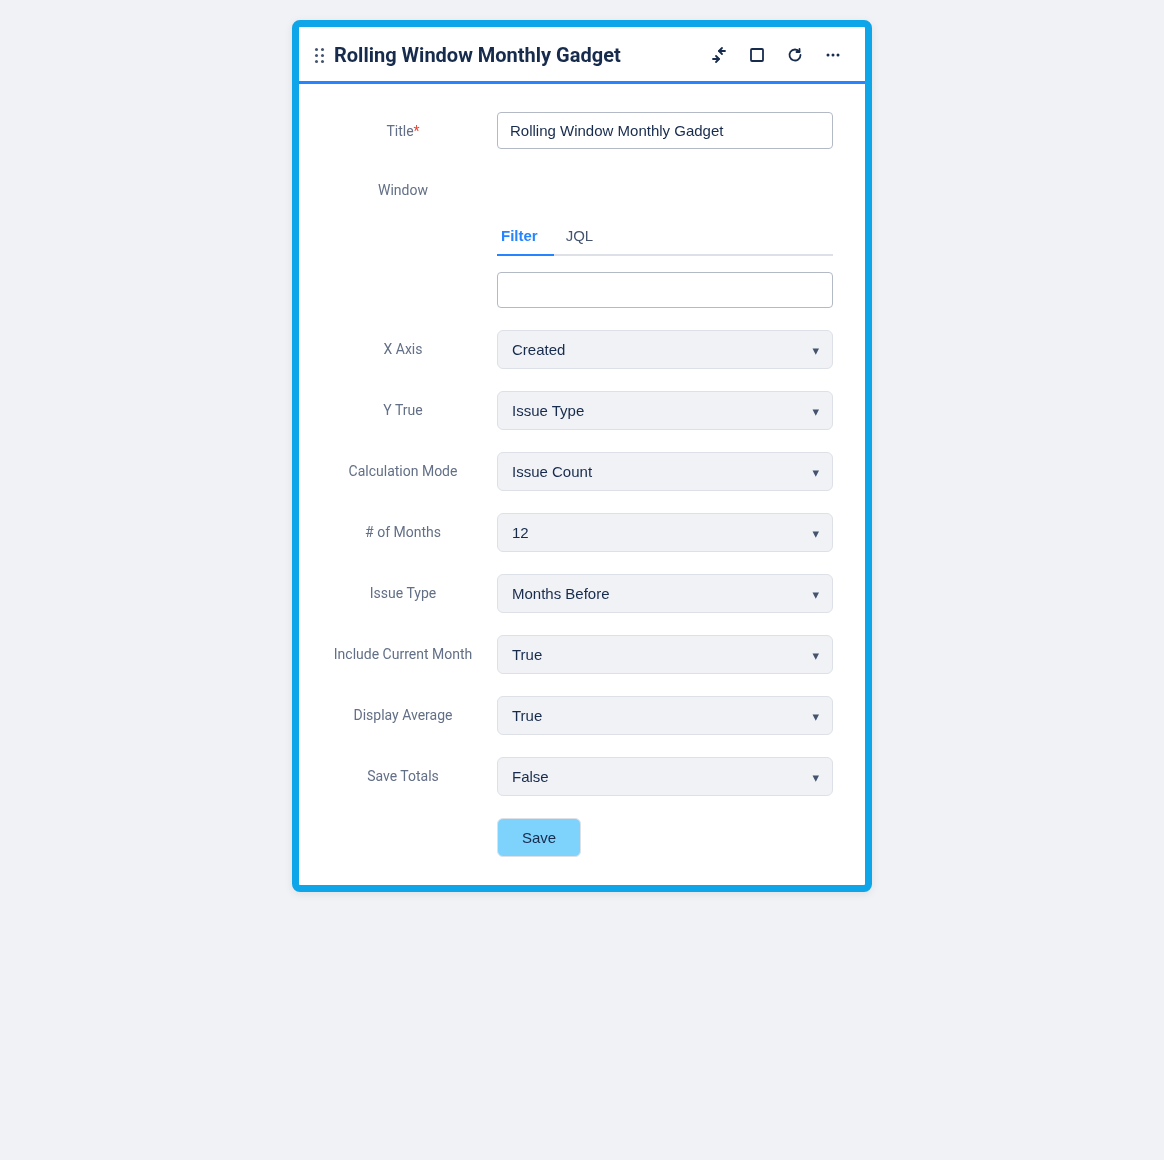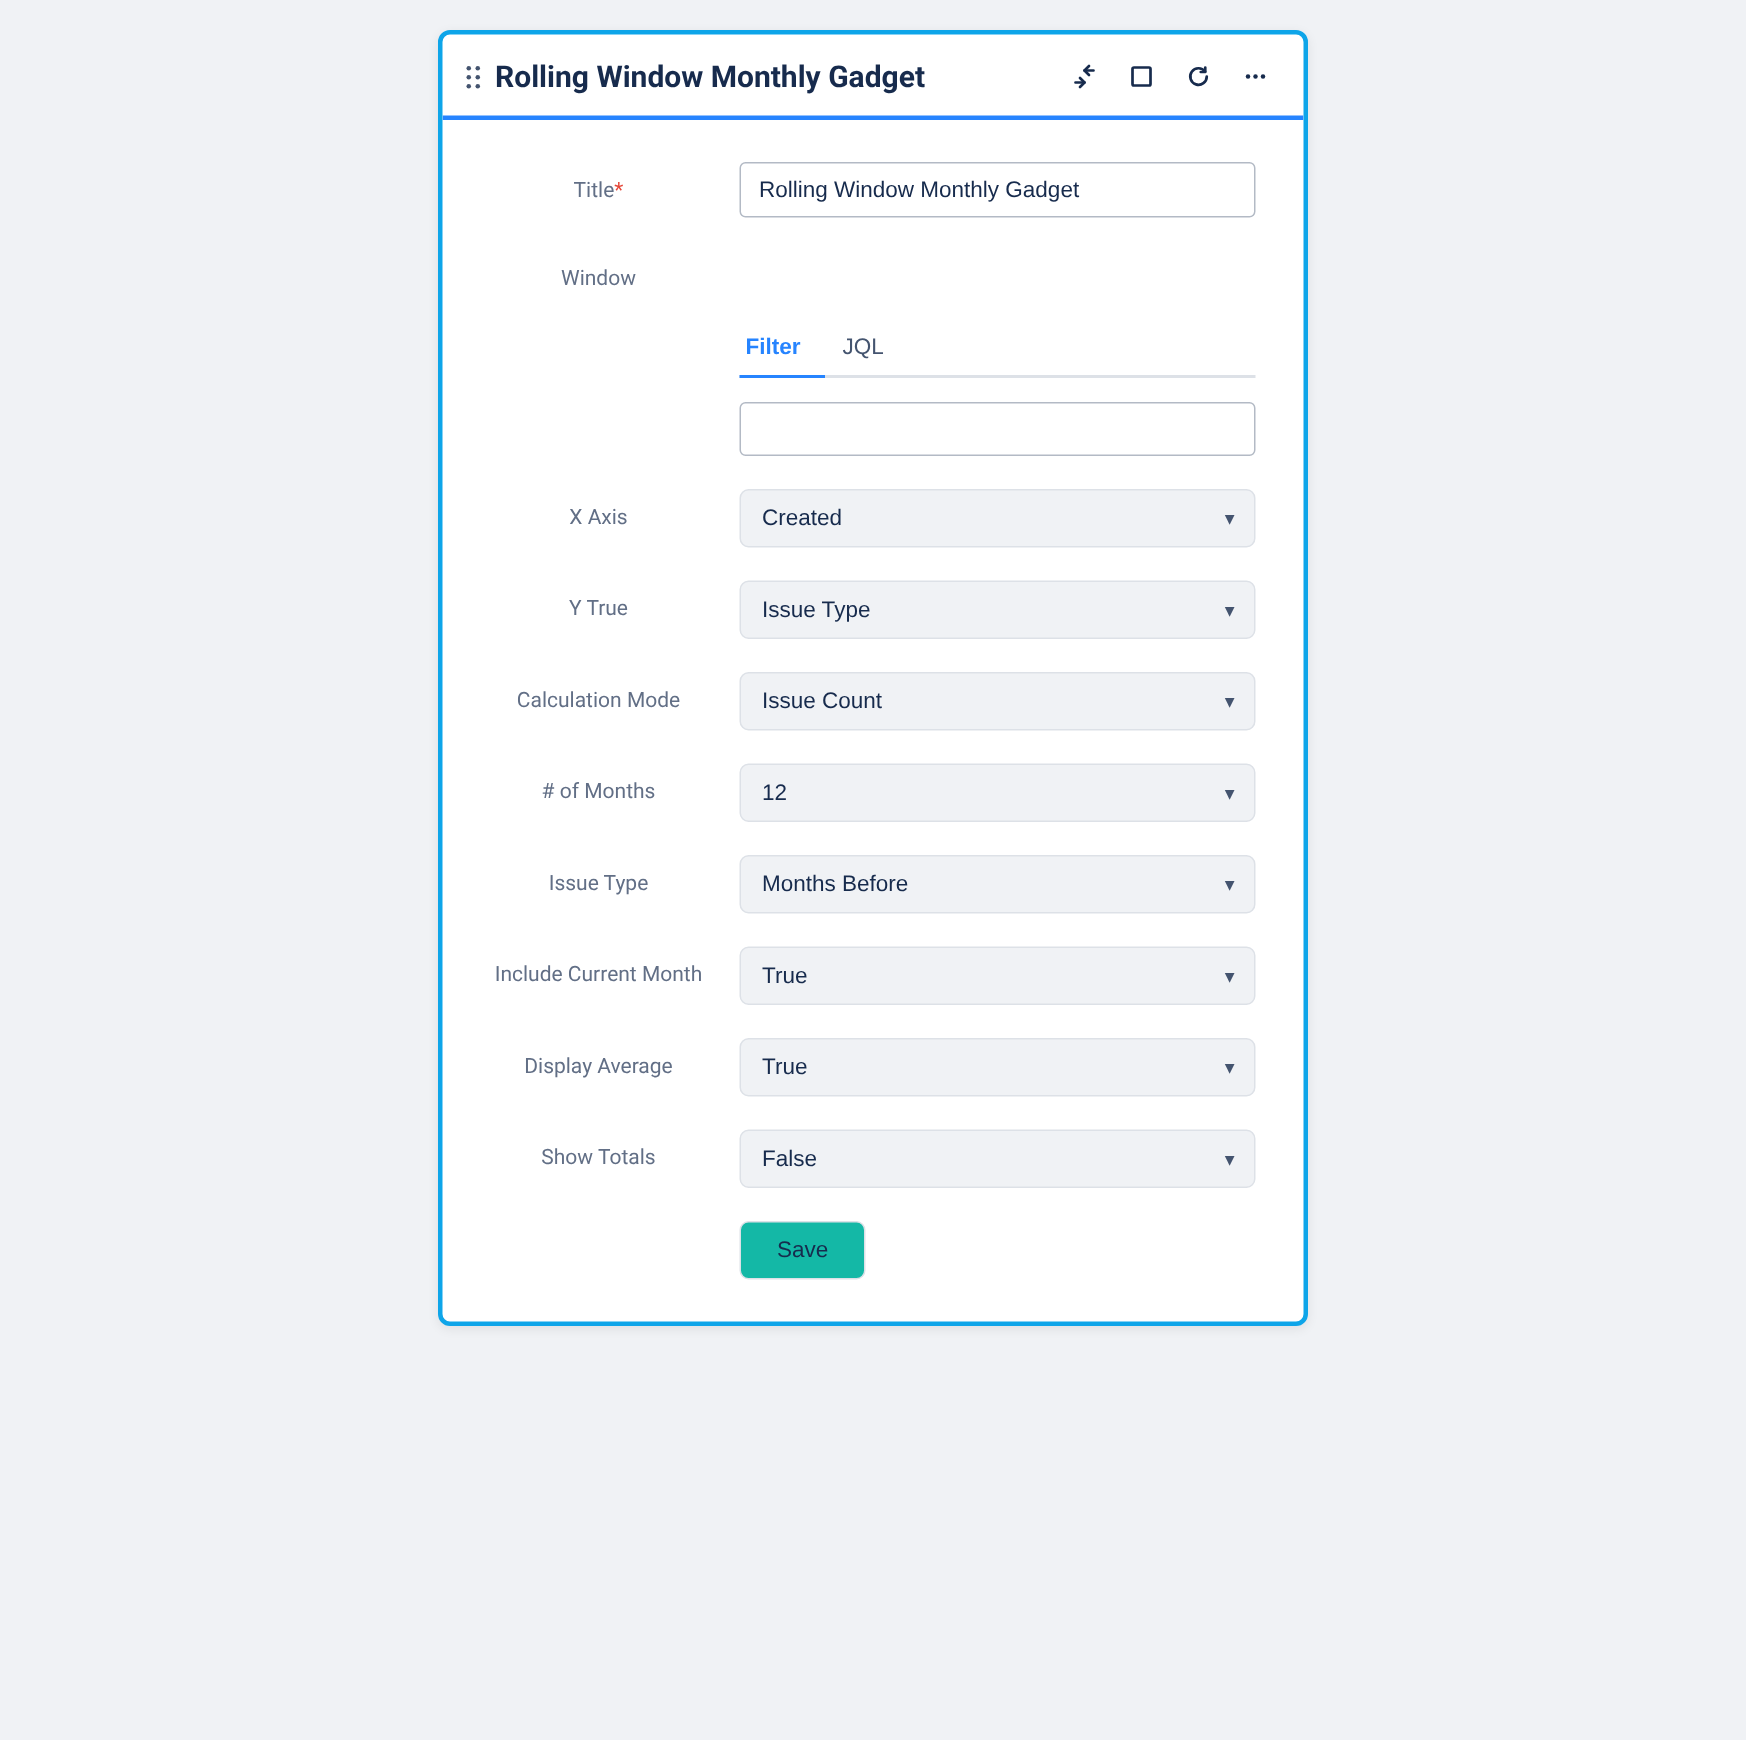--- a/index.html
+++ b/index.html
@@ -14,21 +14,21 @@
       display: flex;
       justify-content: center;
       align-items: flex-start;
       padding: 20px;
       min-height: 100vh;
     }
 
     .gadget-container {
       background: #ffffff;
       border-radius: 8px;
-      border: 3px solid #0ea5e9;
+      border: 7px solid #0ea5e9;
       width: 580px;
       overflow: hidden;
       box-shadow: 0 2px 8px rgba(0,0,0,0.08);
     }
 
     .gadget-header {
       display: flex;
       align-items: center;
       justify-content: space-between;
       padding: 16px 20px 14px 16px;
@@ -195,21 +195,21 @@
       position: absolute;
       right: 14px;
       top: 50%;
       transform: translateY(-50%);
       pointer-events: none;
       color: #44546f;
       font-size: 13px;
     }
 
     .save-btn {
-      background: #14b8a6;
+      background: #7dd3fc;
       border: 1px solid #dde1e7;
       border-radius: 6px;
       padding: 10px 24px;
       font-size: 15px;
       color: #172b4d;
       cursor: pointer;
       font-weight: 500;
       transition: background 0.15s;
     }
 
@@ -390,21 +390,21 @@
           <select class="select-control">
             <option value="True" selected="">True</option>
             <option value="False">False</option>
           </select>
           <span class="chevron-icon">▾</span>
         </div>
       </div>
     </div>
 
     <div class="form-row">
-      <label class="form-label">Show Totals</label>
+      <label class="form-label">Save Totals</label>
       <div class="form-control">
         <div class="select-wrapper">
           <select class="select-control">
             <option value="True">True</option>
             <option value="False" selected="">False</option>
           </select>
           <span class="chevron-icon">▾</span>
         </div>
       </div>
     </div>

